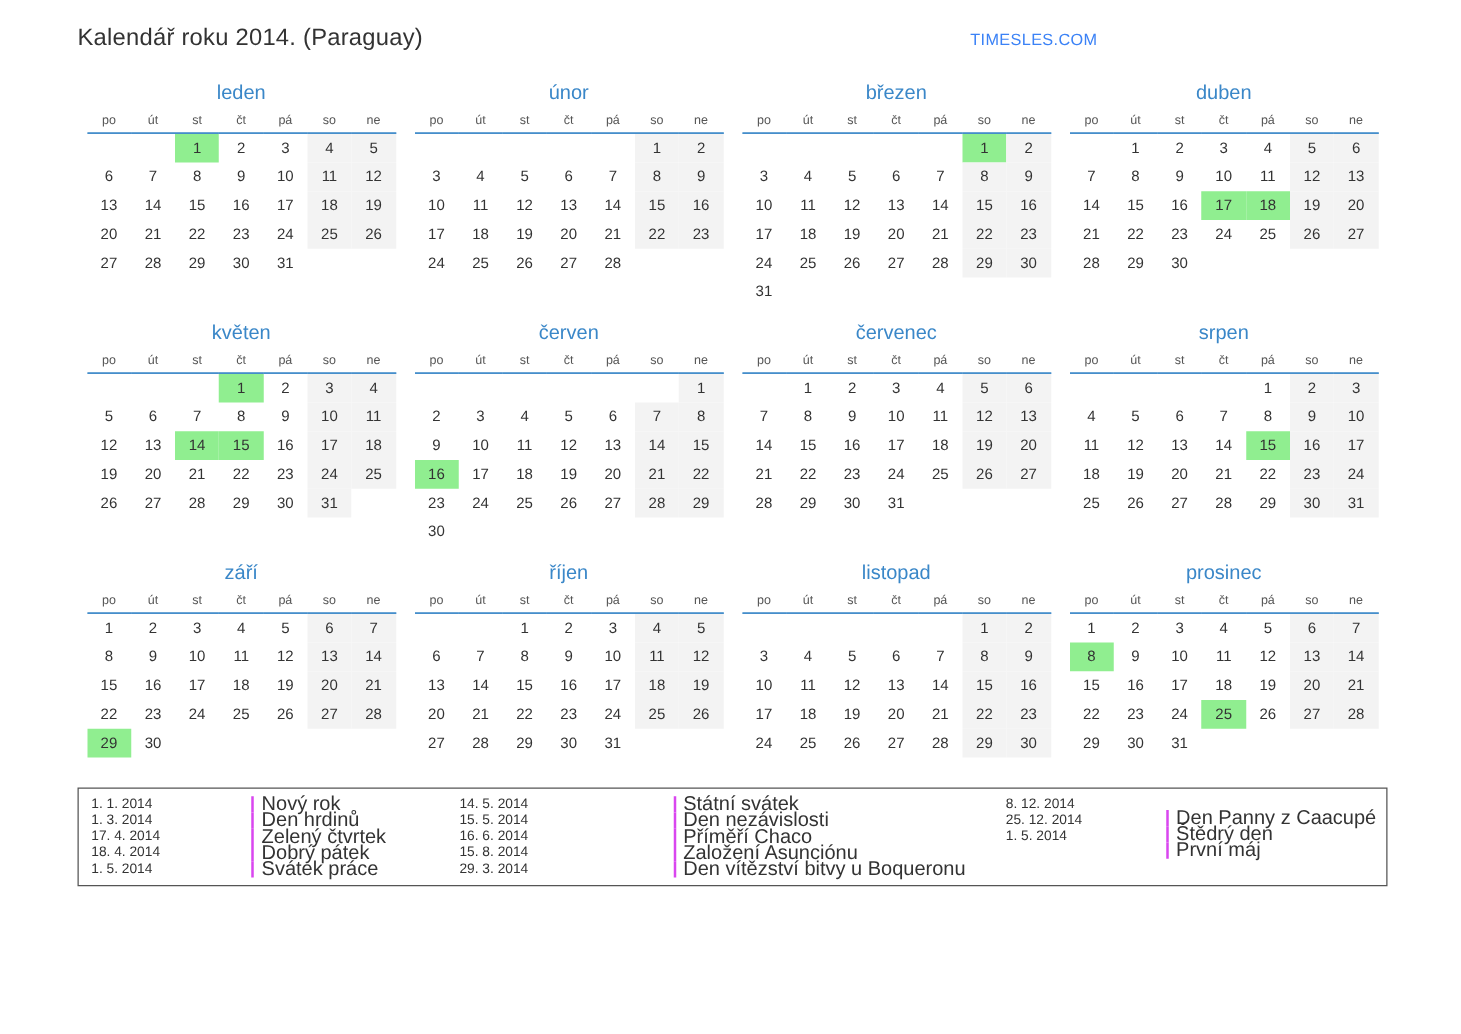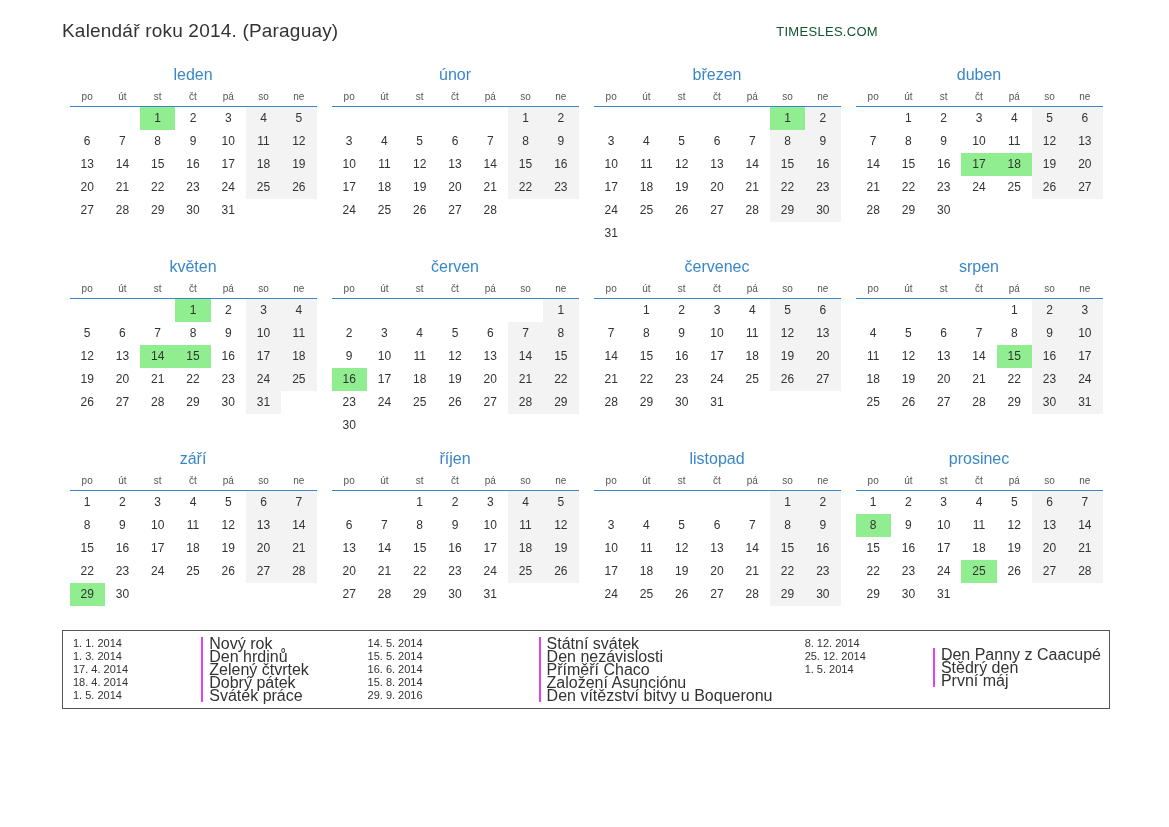--- a/index.html
+++ b/index.html
@@ -31,21 +31,21 @@
     font-size: 19px;
     color: #333333;
     font-weight: normal;
     letter-spacing: 0.2px;
   }
   .brand {
     position: absolute;
     right: 0;
     top: 4px;
     font-size: 13px;
-    color: #14532d;
+    color: #3b82f6;
     letter-spacing: 0.3px;
   }
   .grid {
     position: absolute;
     top: 66px;
     left: 62px;
     width: 1048px;
   }
   .row {
     display: flex;
@@ -1669,21 +1669,21 @@
         <div class="legend-name">Den hrdinů</div>
         <div class="legend-name">Zelený čtvrtek</div>
         <div class="legend-name">Dobrý pátek</div>
         <div class="legend-name">Svátek práce</div>
       </div>
     <div class="legend-col dates2">
         <div class="legend-date">14. 5. 2014</div>
         <div class="legend-date">15. 5. 2014</div>
         <div class="legend-date">16. 6. 2014</div>
         <div class="legend-date">15. 8. 2014</div>
-        <div class="legend-date">29. 9. 2016</div>
+        <div class="legend-date">29. 3. 2014</div>
       </div>
     <div class="legend-col names2">
         <div class="legend-name">Státní svátek</div>
         <div class="legend-name">Den nezávislosti</div>
         <div class="legend-name">Příměří Chaco</div>
         <div class="legend-name">Založení Asunciónu</div>
         <div class="legend-name">Den vítězství bitvy u Boqueronu</div>
       </div>
     <div class="legend-col dates3">
         <div class="legend-date">8. 12. 2014</div>

